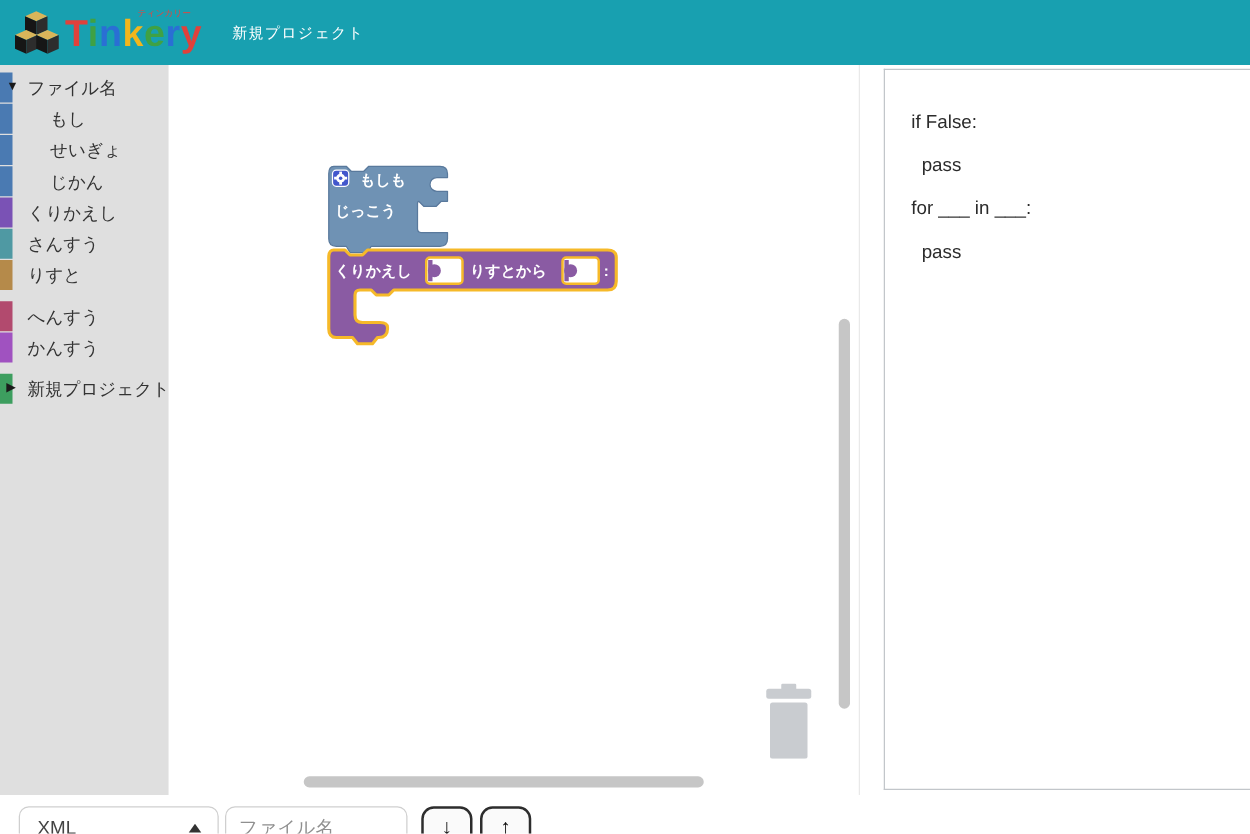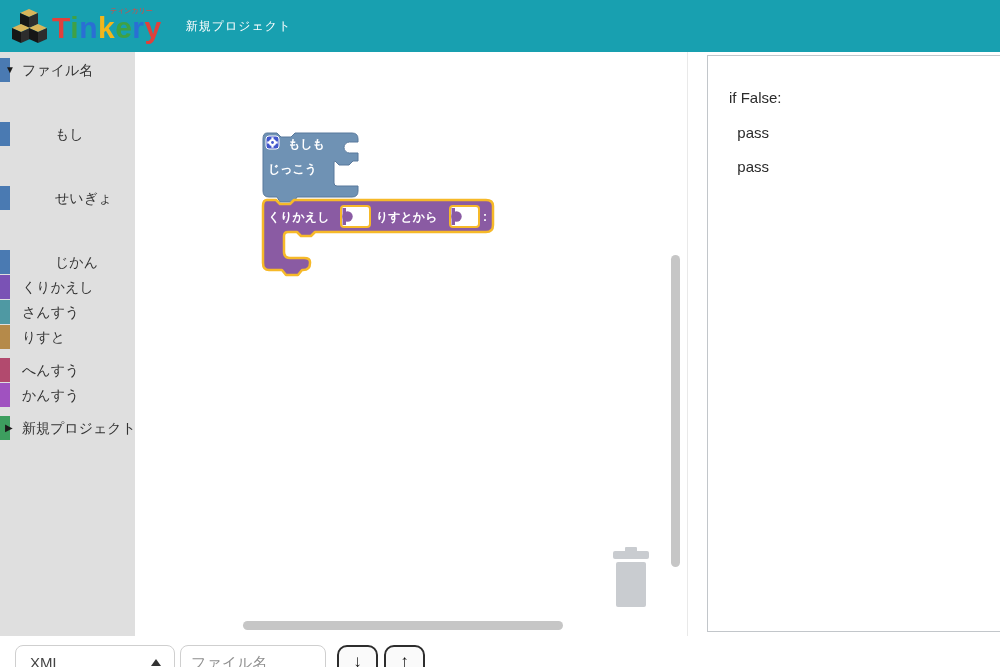--- a/index.html
+++ b/index.html
@@ -12,21 +12,21 @@
   .logo{display:flex;align-items:center;margin-left:12px;height:100%;}
   .logo-word{position:relative;margin-left:4px;height:44px;display:flex;align-items:flex-end;}
   .furigana{position:absolute;left:58px;top:2px;font-size:7px;color:#e8433c;letter-spacing:0px;white-space:nowrap;}
   .letters span{font-size:30px;font-weight:bold;line-height:40px;letter-spacing:0.5px;}
   .proj-title{color:#fff;font-size:12px;font-weight:normal;margin-left:24px;letter-spacing:1px;}
 
   
   .sidebar{position:absolute;left:0;top:52px;width:135px;height:584px;background:#dfdfdf;padding-top:6px;}
   .cat-row{display:flex;align-items:center;height:25px;position:relative;padding-left:22px;
            font-size:14px;color:#333;cursor:pointer;}
-  .cat-row.indent{padding-left:55px;margin-top:39px;}
+  .cat-row.indent{padding-left:40px;}
   .cat-row.gap{margin-top:8px;}
   .cat-bar{position:absolute;left:0;top:0;width:10px;height:24px;}
   .cat-arrow{position:absolute;left:5px;top:7px;font-size:10px;color:#1a1a1a;line-height:10px;}
   .cat-label{white-space:nowrap;}
 
   
   .canvas{position:absolute;left:135px;top:52px;width:553px;height:584px;background:#fff;
           border-right:1px solid #e9e9e9;}
   .blocks-svg{position:absolute;left:255px;top:125px;}
   .block-text{font-family:"Liberation Sans",sans-serif;font-size:12px;font-weight:600;fill:#fff;}
@@ -190,20 +190,21 @@
     <rect x="6" y="17" width="30" height="45" rx="2" fill="#c9ccd0"></rect>
   </svg>
 
   <div class="vscroll"></div>
   <div class="hscroll"></div>
 
   <div class="code-panel">
     <div class="code-output">
         <div class="code-line">if False:</div>
         <div class="code-line">  pass</div>
+        <div class="code-line">for ___ in ___:</div>
         <div class="code-line">  pass</div>
       </div>
   </div>
 
   <div class="footer">
     <div class="fmt-select">
       <span>XML</span>
       <span class="fmt-arrow"></span>
     </div>
     <input class="file-input" type="text" placeholder="ファイル名" style="">

